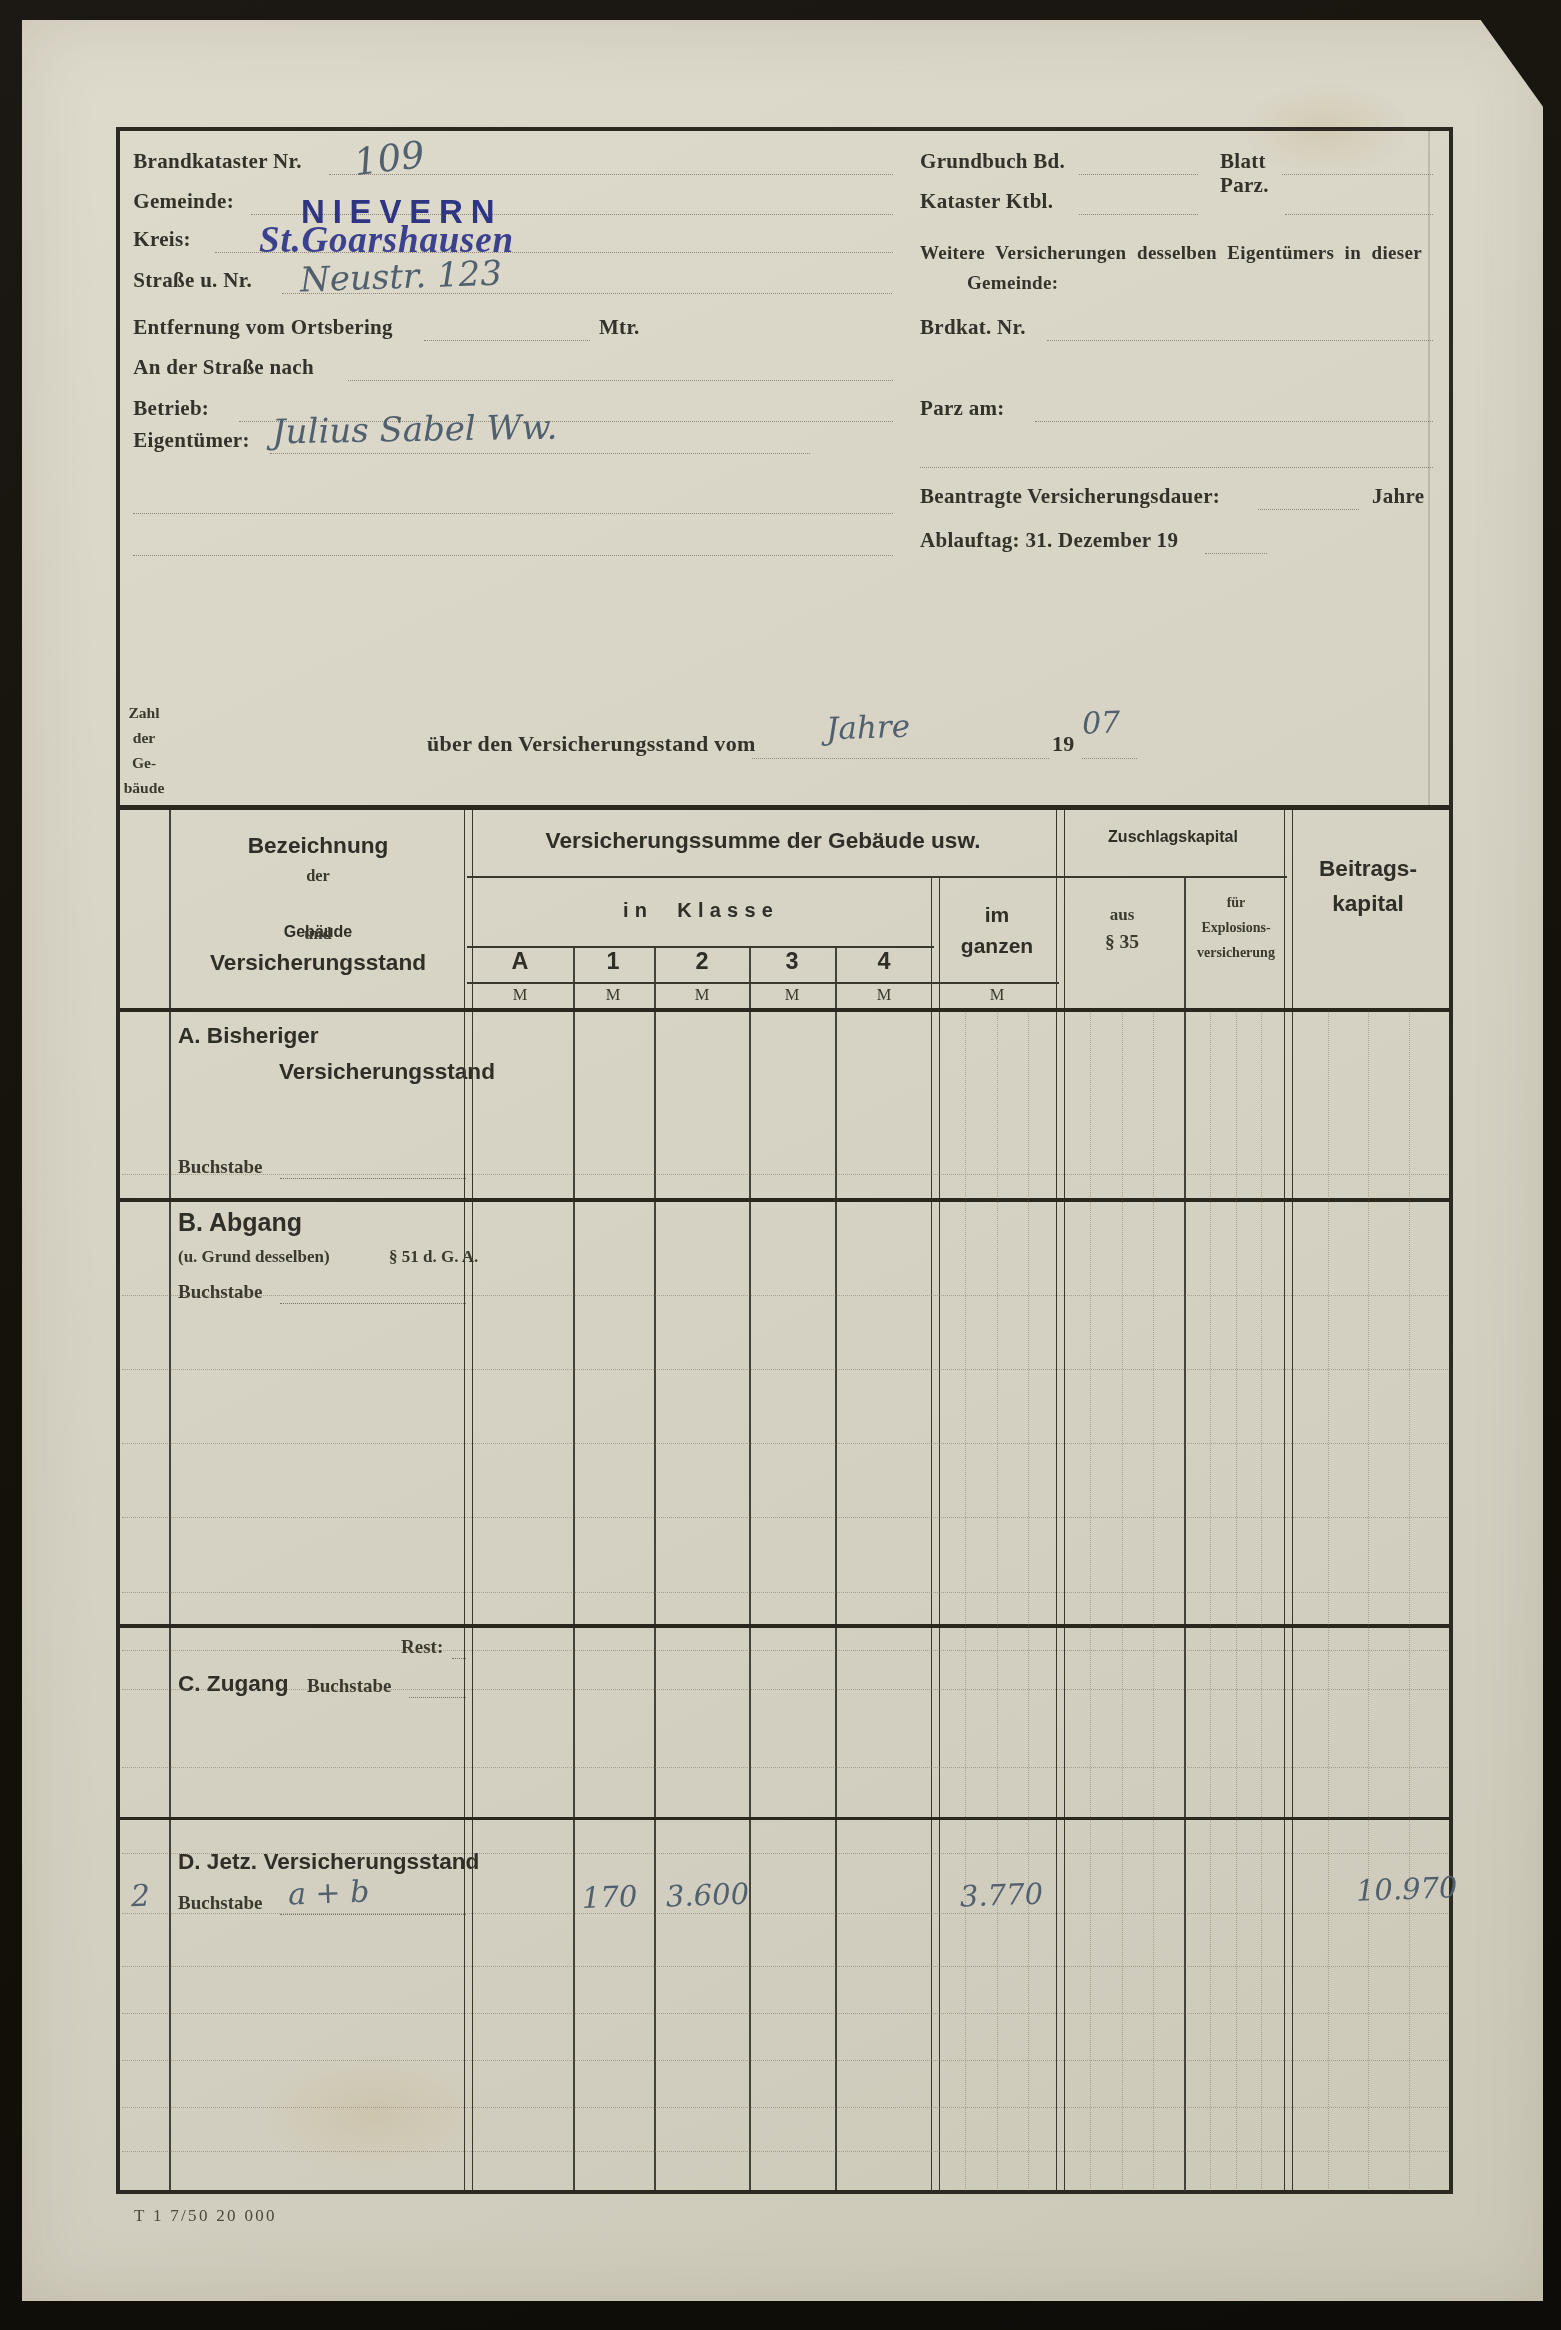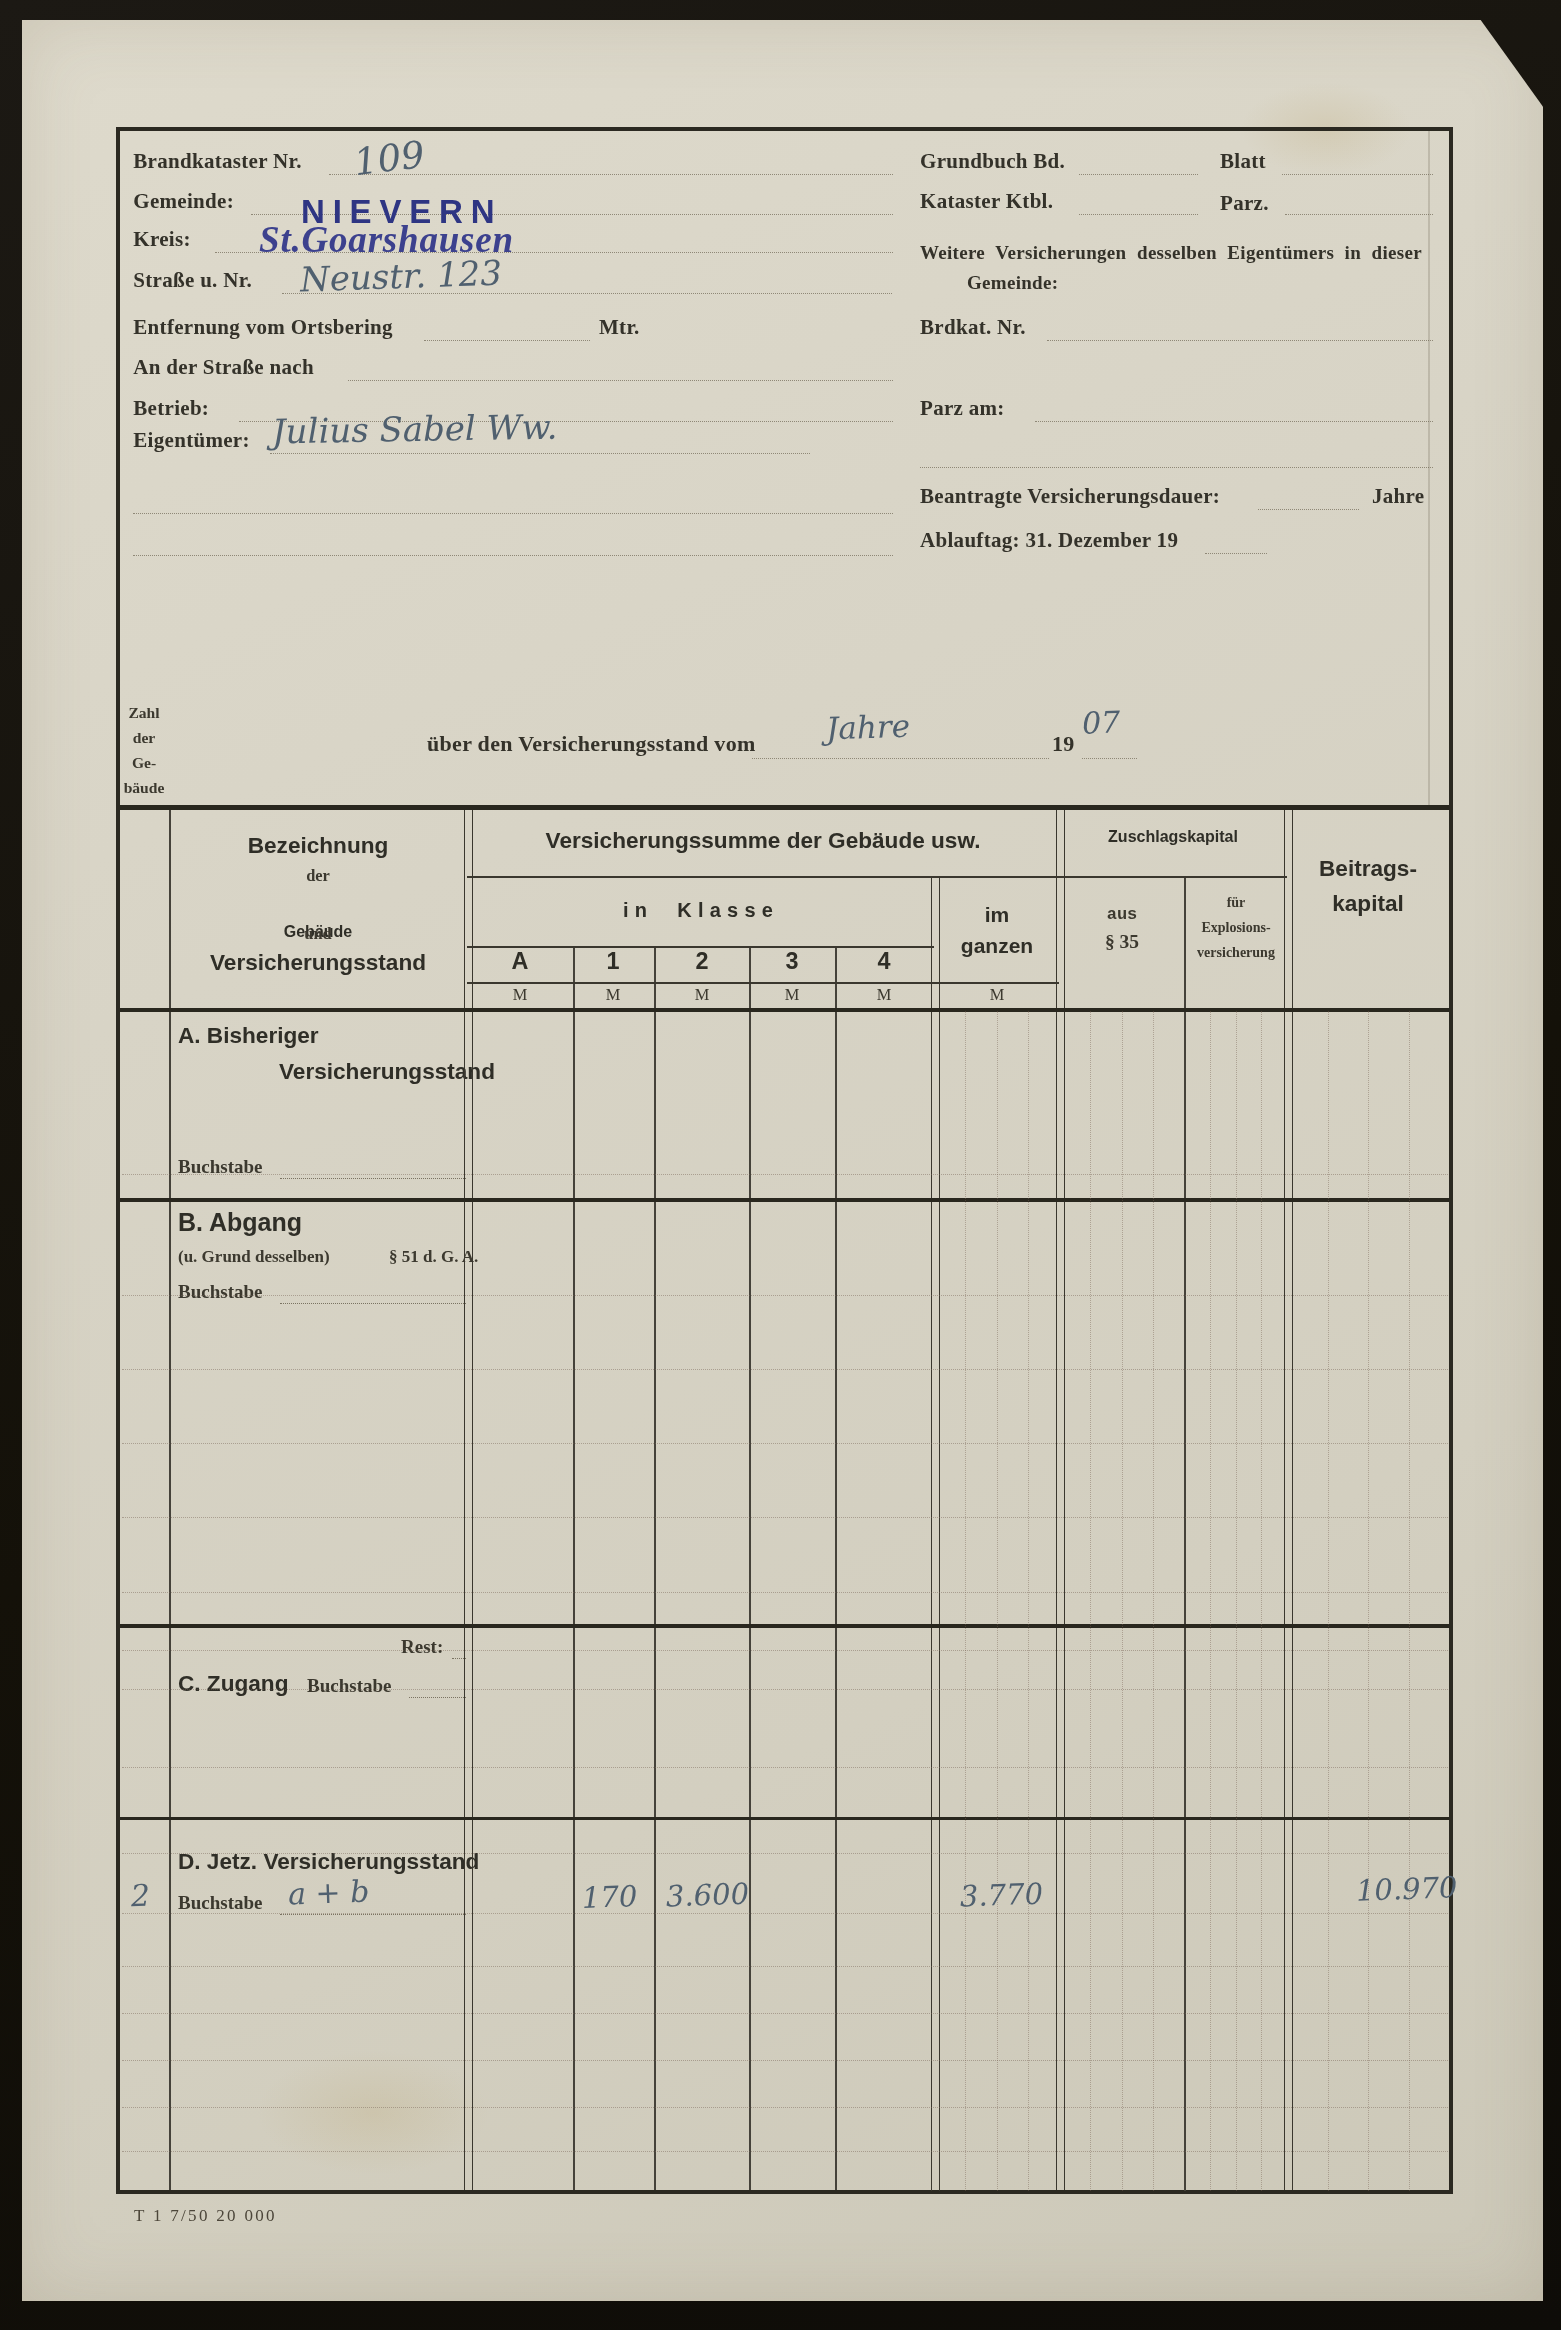--- a/index.html
+++ b/index.html
@@ -84,21 +84,21 @@
     <div class="dots" style="left:13.3px;top:382px;width:760px;border-bottom-color:#a09а8a;"></div>
     <div class="dots" style="left:13.3px;top:424px;width:760px;"></div>
 
     <div class="lbl" style="left:800px;top:18px;">Grundbuch Bd.</div>
     <div class="dots" style="left:959px;top:43px;width:119px;"></div>
     <div class="lbl" style="left:1100px;top:18px;">Blatt</div>
     <div class="dots" style="left:1162px;top:43px;width:151px;"></div>
 
     <div class="lbl" style="left:800px;top:58px;">Kataster Ktbl.</div>
     <div class="dots" style="left:959px;top:83px;width:119px;"></div>
-    <div class="lbl" style="left:1100px;top:60px;">Parz.</div>
+    <div class="lbl" style="left:1100px;top:42px;">Parz.</div>
     <div class="dots" style="left:1165px;top:83px;width:148px;"></div>
 
     <div class="lbl sm" style="left:800px;top:111px;word-spacing:5.5px;">Weitere Versicherungen desselben Eigentümers in dieser</div>
     <div class="lbl sm" style="left:847px;top:141px;">Gemeinde:</div>
 
     <div class="lbl" style="left:800px;top:184px;">Brdkat. Nr.</div>
     <div class="dots" style="left:927px;top:209px;width:386px;"></div>
 
     <div class="lbl" style="left:800px;top:265px;">Parz am:</div>
     <div class="dots" style="left:915px;top:290px;width:398px;"></div>
@@ -132,21 +132,21 @@
     <div class="sf cx" style="left:198px;top:793px;">und</div>
     <div class="bs cx" style="left:198px;top:819px;">Versicherungsstand</div>
 
     <div class="bs cx" style="left:643px;top:697px;">Versicherungssumme der Gebäude usw.</div>
     <div class="bs cx" style="left:581px;top:768px;font-size:20px;letter-spacing:6.2px;word-spacing:12.5px;">in Klasse</div>
 
     <div class="bs cx" style="left:877px;top:772px;font-size:21px;">im</div>
     <div class="bs cx" style="left:877px;top:803px;font-size:21px;">ganzen</div>
 
     <div class="bs cx" style="left:1053px;top:697px;font-size:16px;">Zuschlagskapital</div>
-    <div class="sf cx" style="left:1002px;top:774px;font-size:17px;font-family:Liberation Mono, monospace;">aus</div>
+    <div class="sf cx" style="left:1002px;top:774px;font-size:17px;">aus</div>
     <div class="sf cx" style="left:1002px;top:800px;font-size:19.5px;">§ 35</div>
 
     <div class="sf cx" style="left:1116px;top:764px;font-size:14px;">für</div>
     <div class="sf cx" style="left:1116px;top:789px;font-size:14px;">Explosions-</div>
     <div class="sf cx" style="left:1116px;top:814px;font-size:14px;">versicherung</div>
 
     <div class="bs cx" style="left:1248px;top:725px;">Beitrags-</div>
     <div class="bs cx" style="left:1248px;top:760px;">kapital</div>
 
     <div class="bs cx" style="left:400px;top:817px;font-size:23.4px;">A</div>

